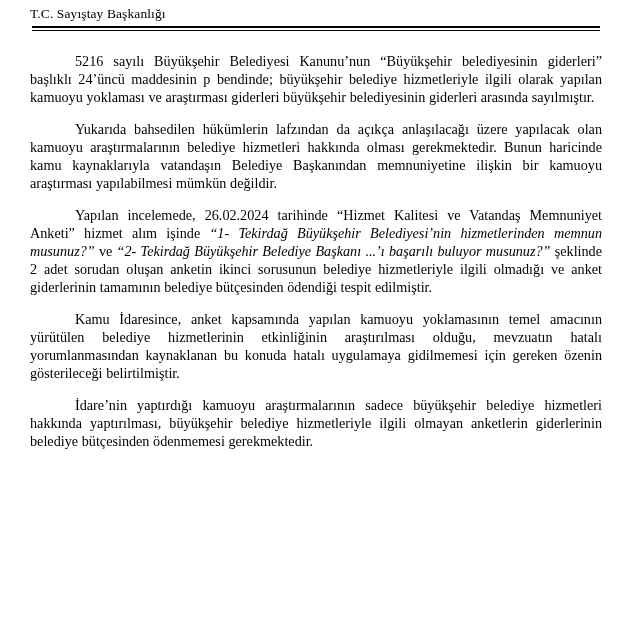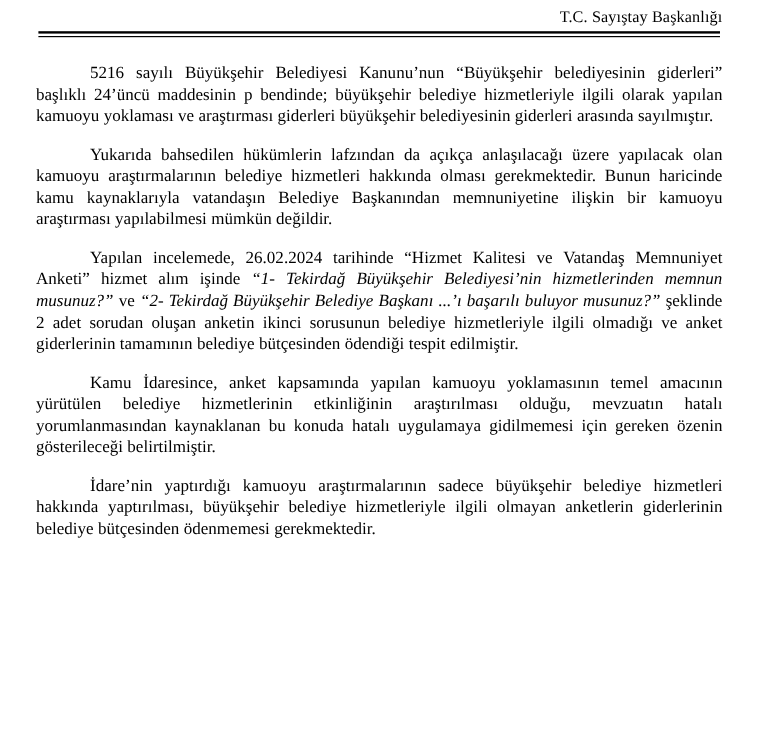--- a/index.html
+++ b/index.html
@@ -21,21 +21,20 @@
     width: 632px;
     height: 622px;
     box-sizing: border-box;
     padding: 0;
     background: #ffffff;
   }
 
   
   .header {
     padding: 6px 30px 4px 30px;
-    text-align: right;
   }
   .header-title {
     font-family: "Liberation Serif", "DejaVu Serif", serif;
     font-size: 13.5px;
     line-height: 16px;
     letter-spacing: 0.1px;
     color: #000000;
     white-space: nowrap;
   }
   .header-rule {

